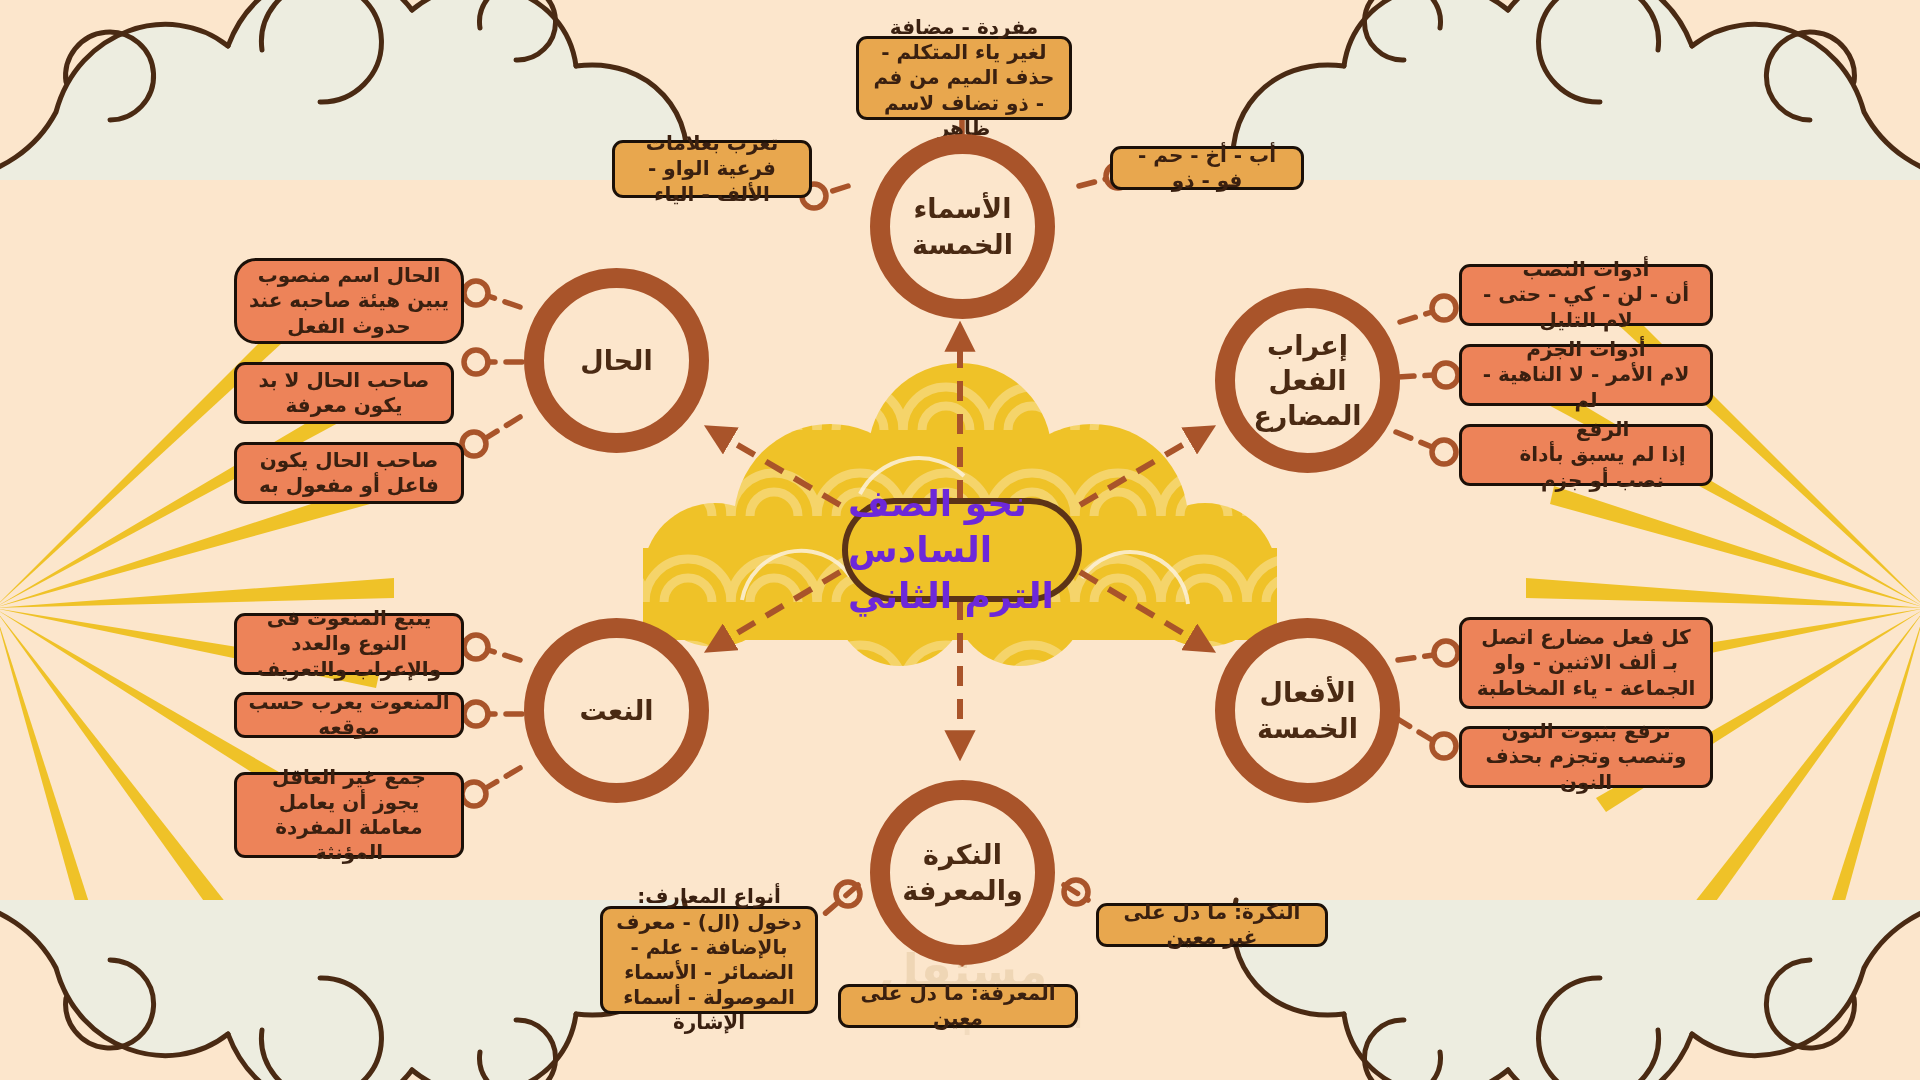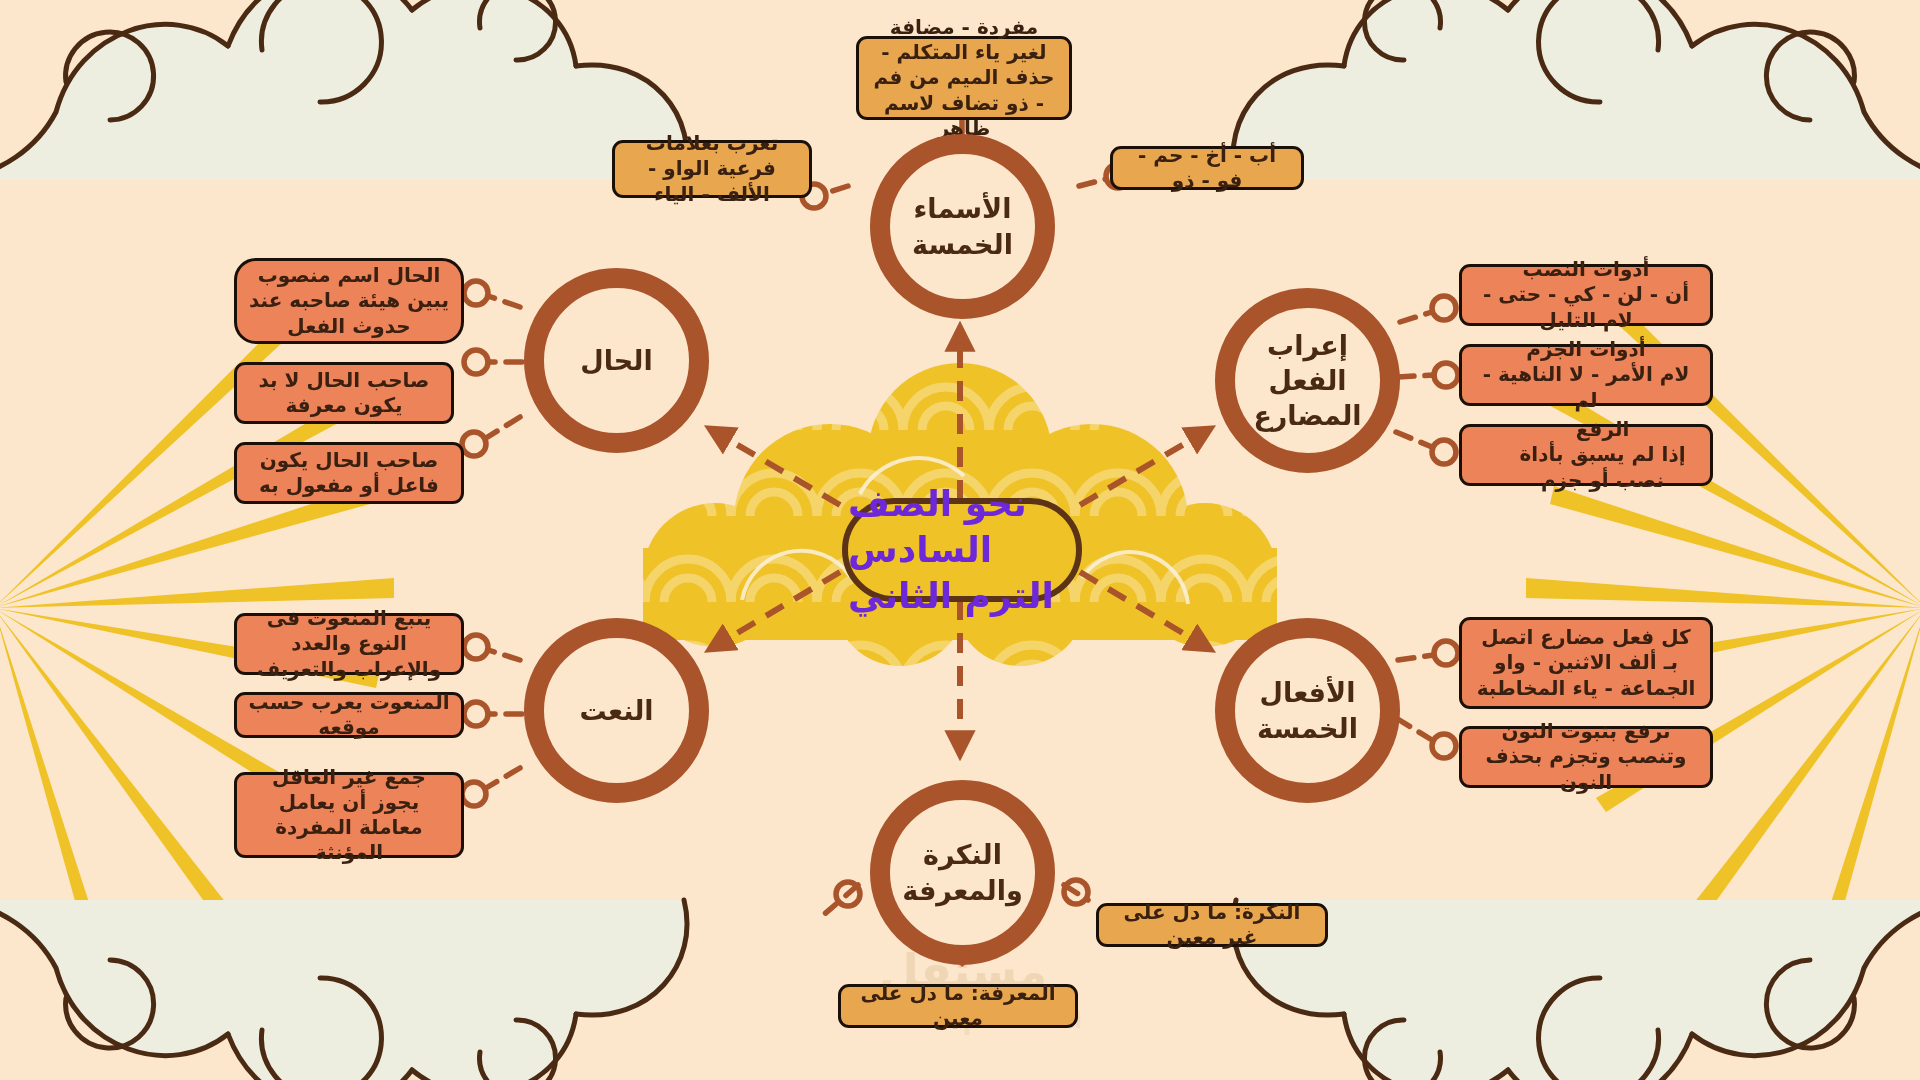--- a/index.html
+++ b/index.html
@@ -365,20 +365,23 @@
   <div class="box salmon" style="left:1459px;top:726px;width:254px;height:62px;">
     <span>ترفع بثبوت النون وتنصب وتجزم بحذف النون</span>
   </div>
 
   <div class="box amber" style="left:1096px;top:903px;width:232px;height:44px;">
     <span>النكرة: ما دل على غير معين</span>
   </div>
   <div class="box amber" style="left:838px;top:984px;width:240px;height:44px;">
     <span>المعرفة: ما دل على معين</span>
   </div>
+  <div class="box amber" style="left:600px;top:906px;width:218px;height:108px;">
+    <span>أنواع المعارف: دخول (ال) - معرف بالإضافة - علم - الضمائر - الأسماء الموصولة - أسماء الإشارة</span>
+  </div>
 
   <div class="box salmon" style="left:234px;top:613px;width:230px;height:62px;">
     <span>يتبع المنعوت فى النوع والعدد والإعراب والتعريف</span>
   </div>
   <div class="box salmon" style="left:234px;top:692px;width:230px;height:46px;">
     <span>المنعوت يعرب حسب موقعه</span>
   </div>
   <div class="box salmon" style="left:234px;top:772px;width:230px;height:86px;">
     <span>جمع غير العاقل يجوز أن يعامل معاملة المفردة المؤنثة</span>
   </div>

